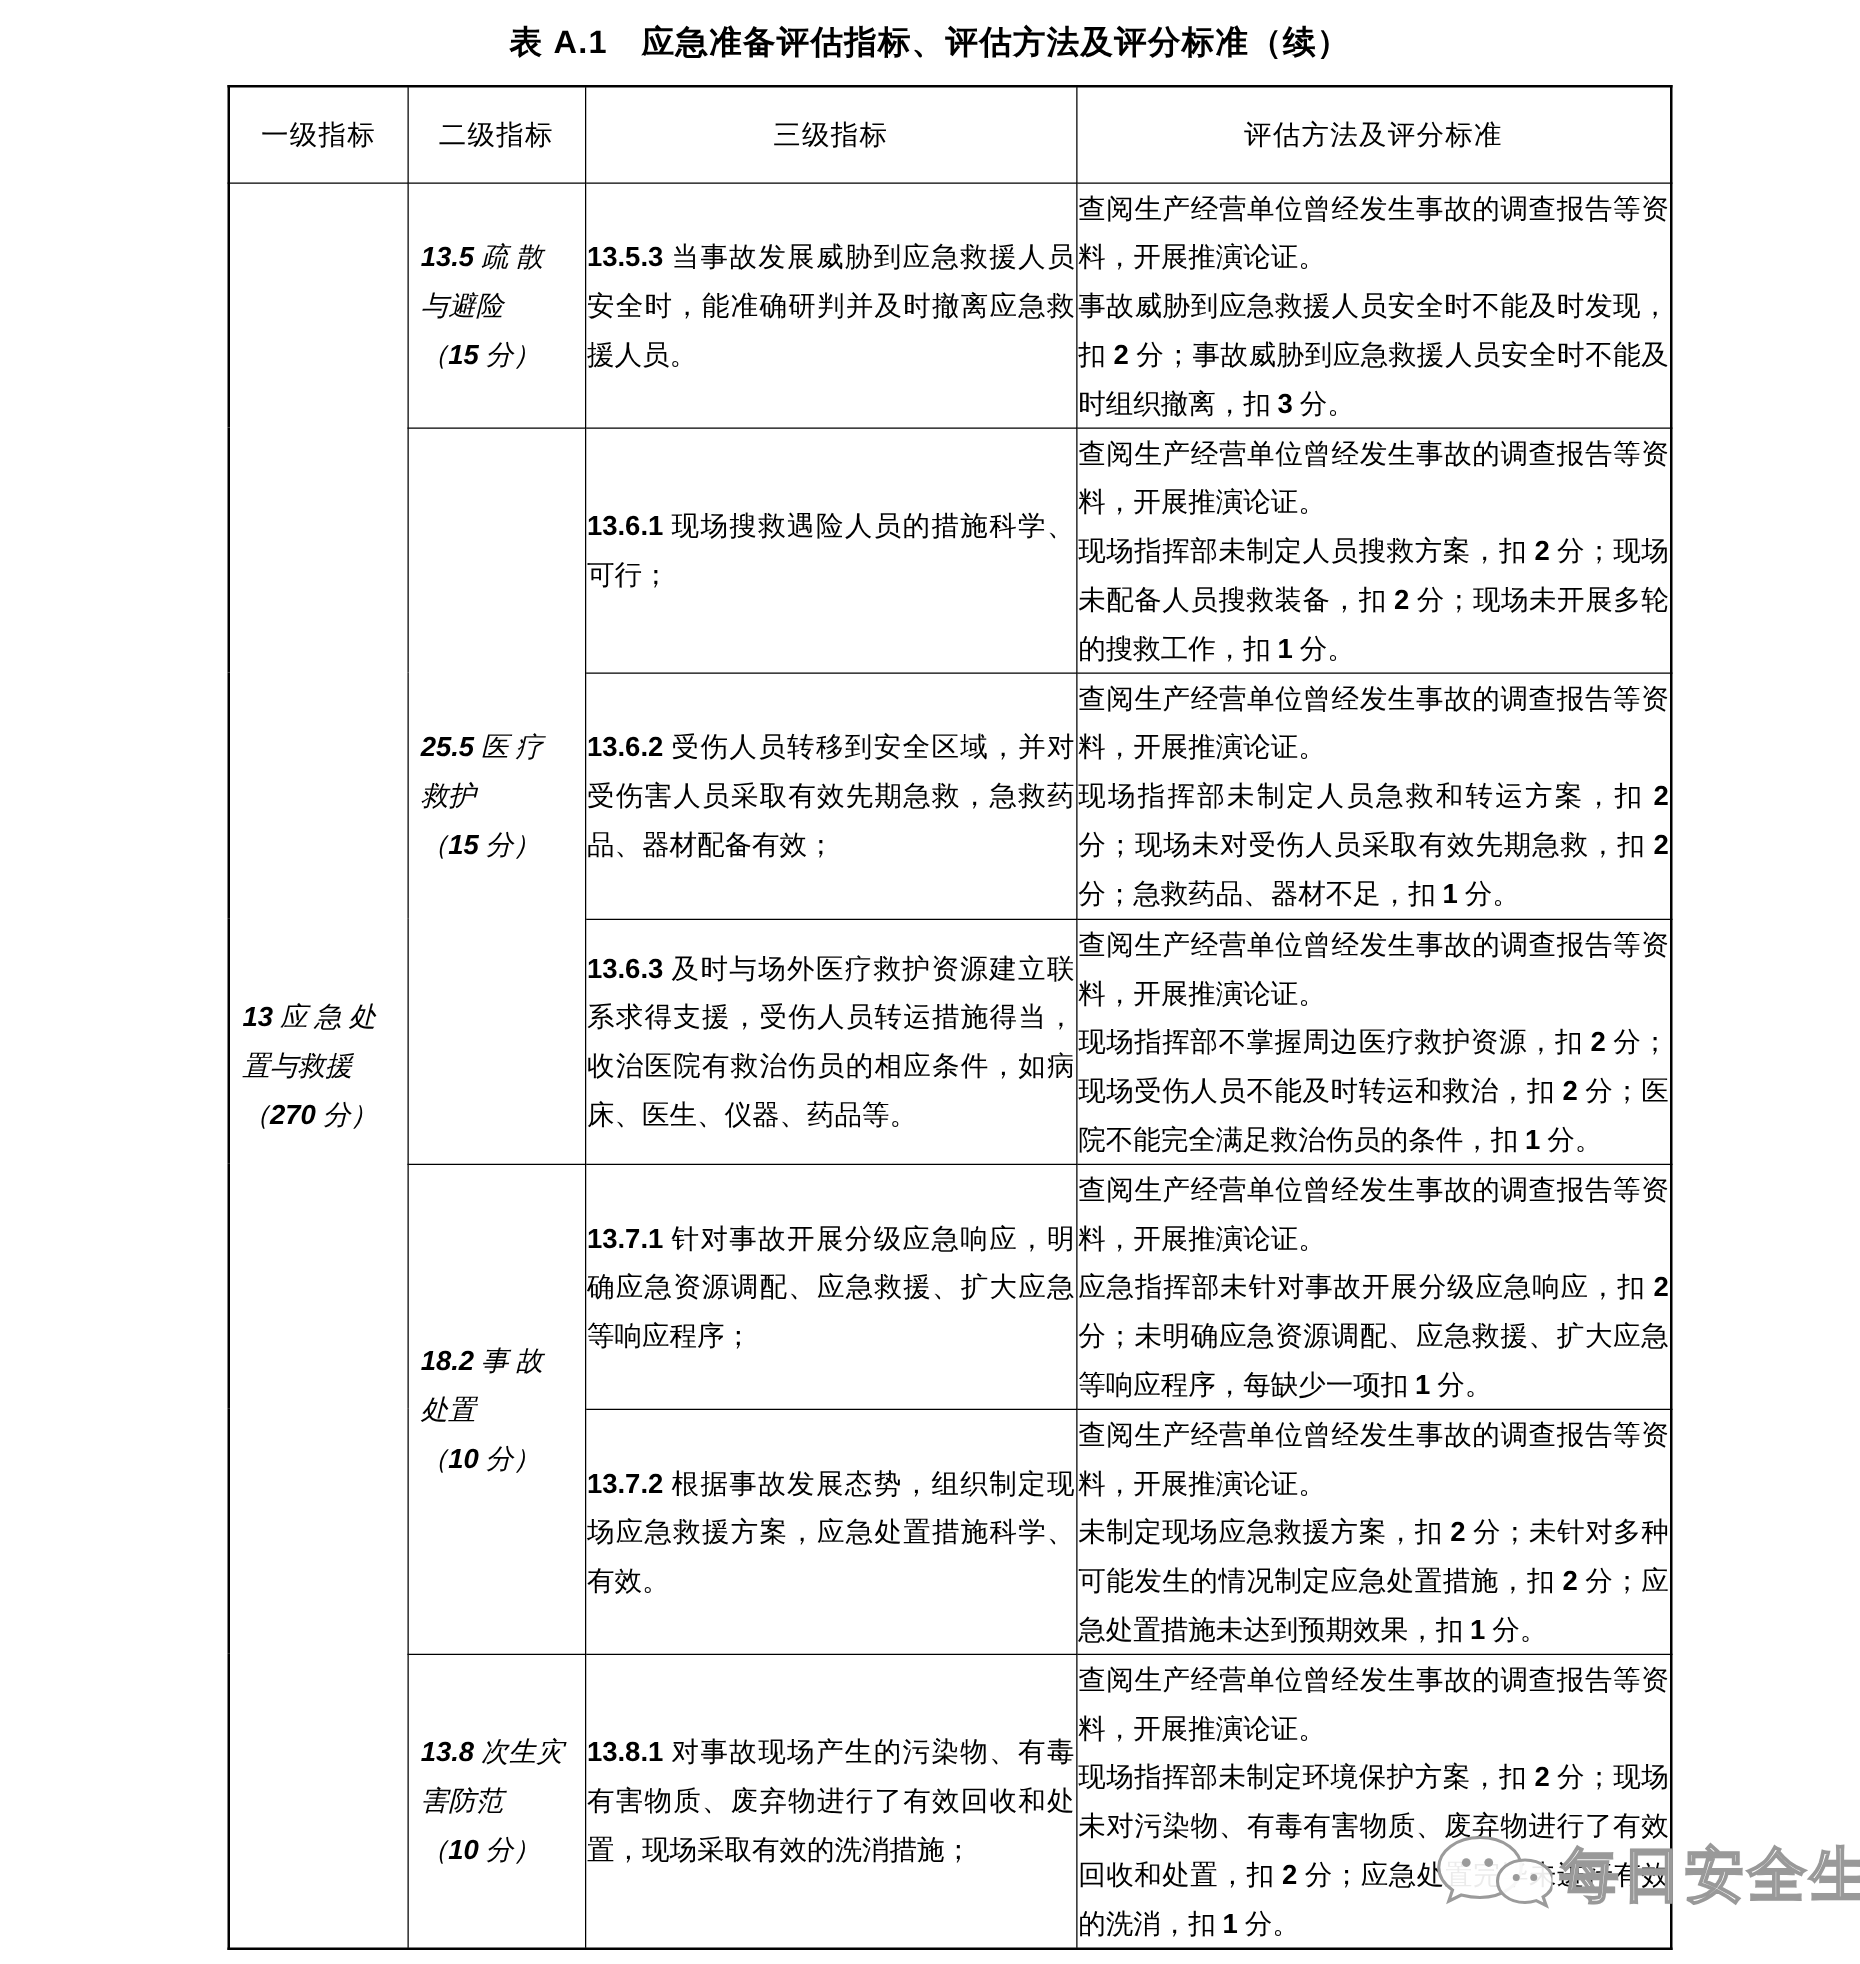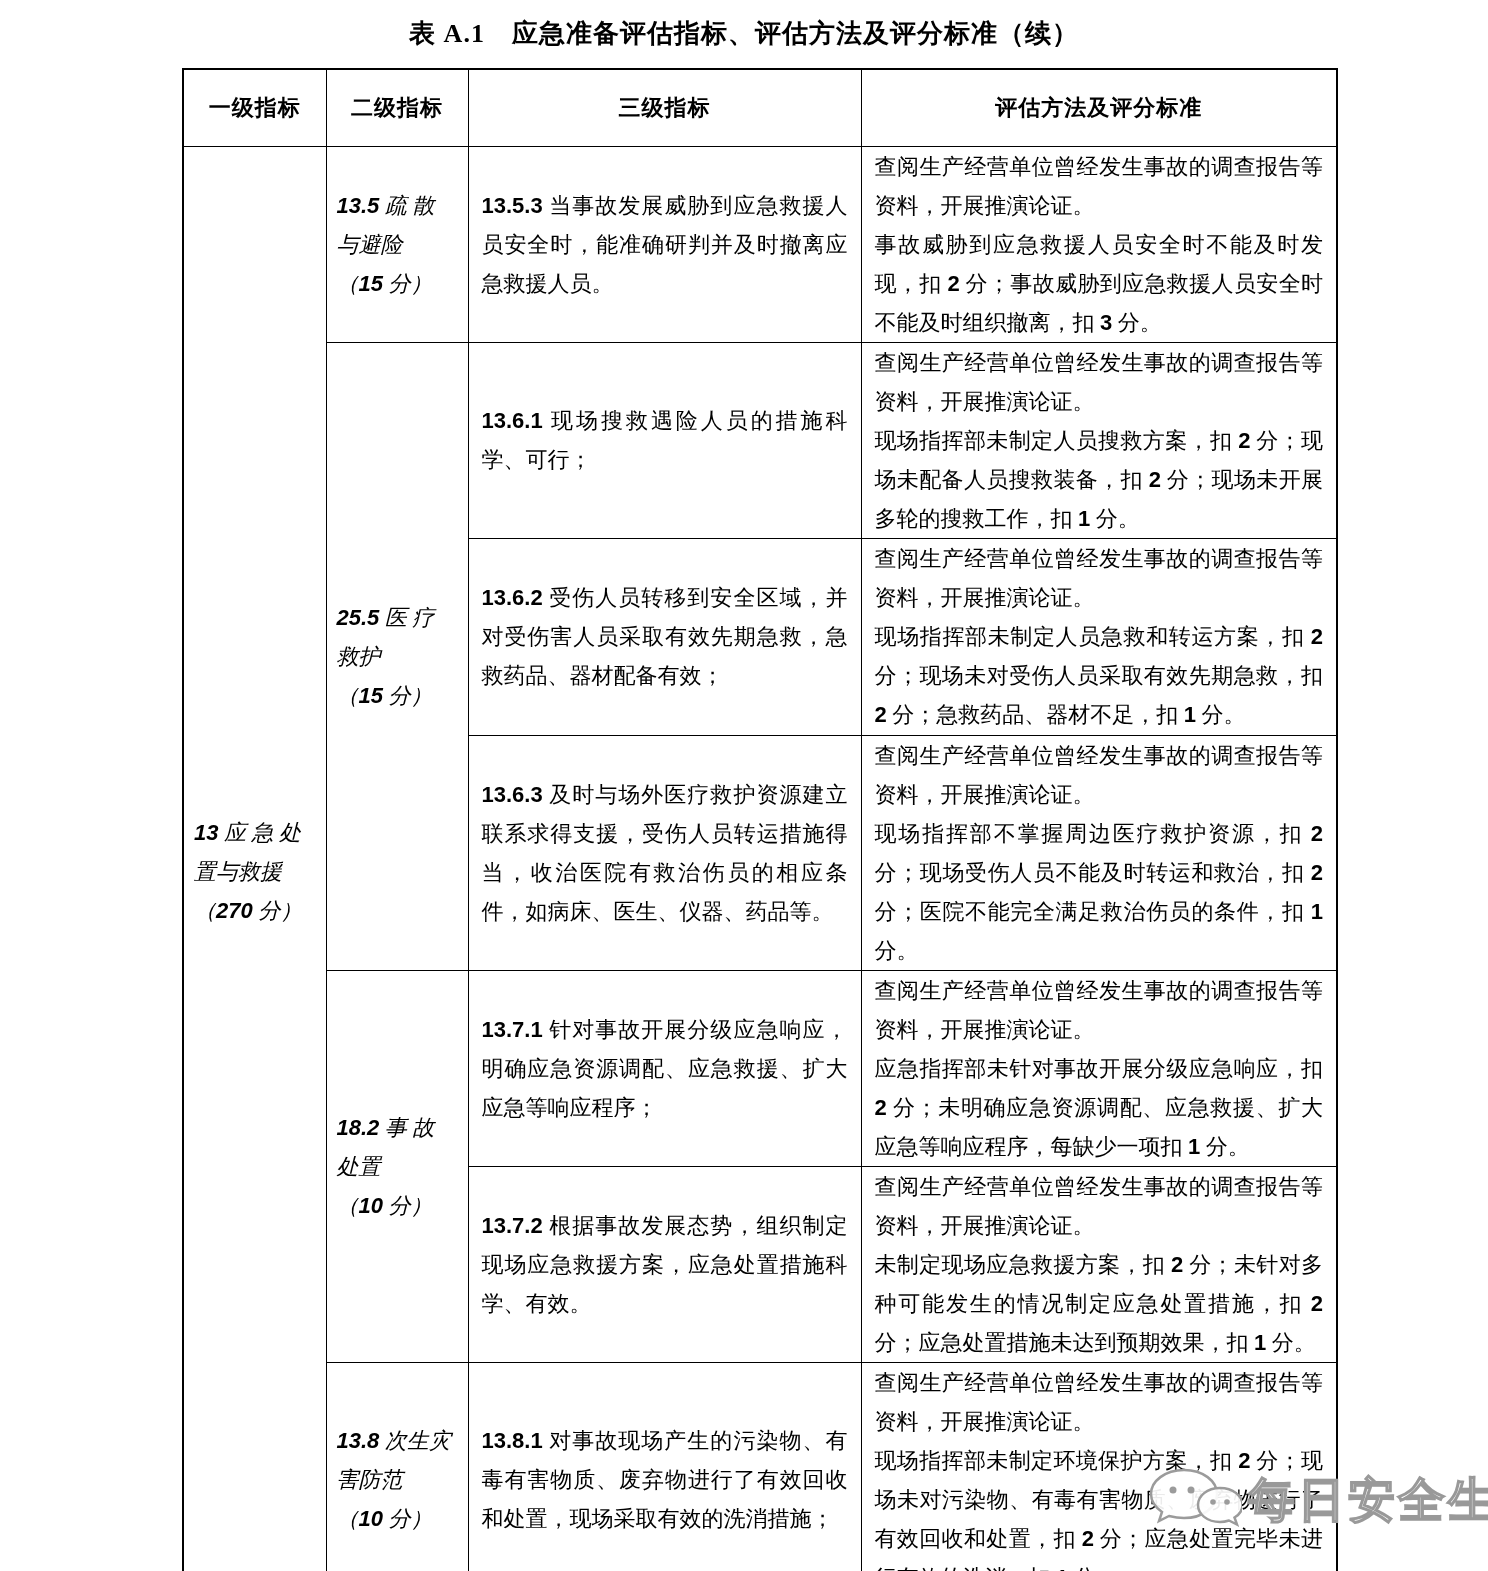--- a/index.html
+++ b/index.html
@@ -11,21 +11,21 @@
     color: #000000;
     font-family: "Liberation Serif", serif;
     overflow: hidden;
   }
   .doc-title {
     position: absolute;
     top: 16px;
     left: 0;
     width: 100%;
     text-align: center;
-    font-family: Liberation Serif, serif;
+    font-family: Liberation Sans, sans-serif;
     font-weight: bold;
     font-size: 26px;
     white-space: pre;
     letter-spacing: 1px;
   }
   table.eval-table {
     position: absolute;
     left: 182px;
     top: 68px;
     width: 1154px;
@@ -34,32 +34,32 @@
     border: 2px solid #000;
   }
   .eval-table th, .eval-table td {
     border: 1px solid #000;
     box-sizing: border-box;
     overflow: hidden;
   }
   .eval-table th {
     font-family: "Liberation Sans", sans-serif;
     font-size: 22px;
-    font-weight: bold;
+    font-weight: normal;
     text-align: center;
     vertical-align: middle;
     letter-spacing: 1px;
   }
   .eval-table td {
     font-size: 22px;
     line-height: 39px;
     vertical-align: middle;
     white-space: pre-line;
     text-align: justify;
-    padding: 0 13px;
+    padding: 0 1px;
   }
   .eval-table td b {
     font-family: "Liberation Sans", sans-serif;
     font-weight: bold;
   }
   td.c1, td.c2 { padding: 0 10px; font-style: italic; }
   tr.hr  { height: 77px; }
   tr.r1  { height: 193px; }
   tr.r2  { height: 196px; }
   tr.r3  { height: 197px; }

